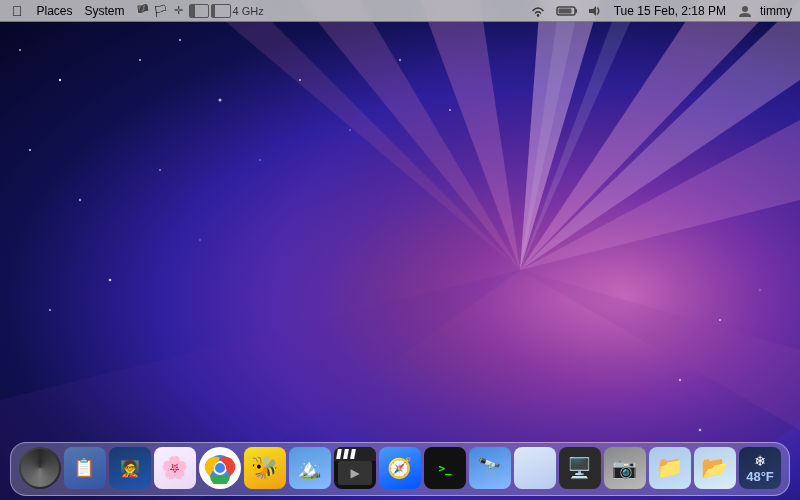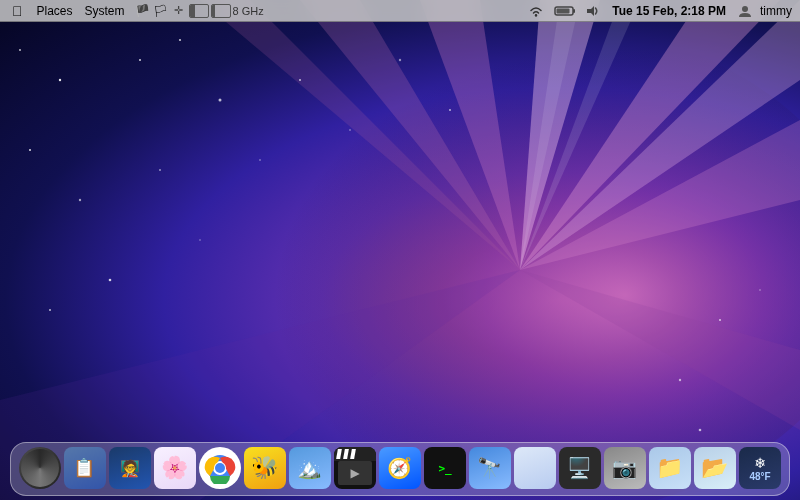--- a/index.html
+++ b/index.html
@@ -68,21 +68,21 @@
       height: 16px;
       display: flex;
       align-items: center;
       justify-content: center;
       font-size: 11px;
     }
 
     #clock {
       font-size: 12px;
       color: #000;
-      font-weight: 700;
+      font-weight: 400;
       padding: 0 4px;
     }
 
     #username {
       font-size: 12px;
       color: #000;
       font-weight: 500;
     }
 
     
@@ -235,21 +235,21 @@
 
         <div class="menubar-icon" style="font-size:11px; color:#444;">✛</div>
 
         <div style="display:flex; align-items:center; gap:2px; cursor:pointer;">
           <div class="cpu-icon">
             <div class="cpu-bar-inner" style="width:30%;"></div>
           </div>
           <div class="cpu-icon">
             <div class="cpu-bar-inner" style="width:20%;"></div>
           </div>
-          <span style="font-size:11px; color:#333;">8 GHz</span>
+          <span style="font-size:11px; color:#333;">4 GHz</span>
         </div>
       </div>
     </div>
 
     <div id="menubar-right">
 
       <div class="tray-icon">
         <svg width="16" height="12" viewBox="0 0 16 12">
           <path d="M8 10 L8 10" stroke="#333" stroke-width="2" stroke-linecap="round"></path>
           <path d="M5.5 8 Q8 5.5 10.5 8" stroke="#333" stroke-width="1.5" fill="none" stroke-linecap="round"></path>
@@ -398,19 +398,19 @@
 
     <div class="dock-item">
       <div class="dock-icon" style="background: linear-gradient(160deg, #b8d0e8, #d8eef8); width:42px; height:42px; border-radius:8px;">
         <span style="font-size:22px;">📂</span>
       </div>
     </div>
 
     <div class="dock-item">
       <div class="dock-icon" style="background: linear-gradient(160deg, #1a2a4a, #2a3a6a); width:42px; height:42px; border-radius:8px; display:flex; flex-direction:column; align-items:center; justify-content:center;">
         <span style="font-size:14px; color:white;">❄</span>
-        <span style="font-size:10px; color:#aaccff; font-weight:bold;">48°F</span>
+        <span style="font-size:13px; color:#aaccff; font-weight:bold;">48°F</span>
       </div>
     </div>
 
   </div>
 
 </div>
 
 </body></html>

